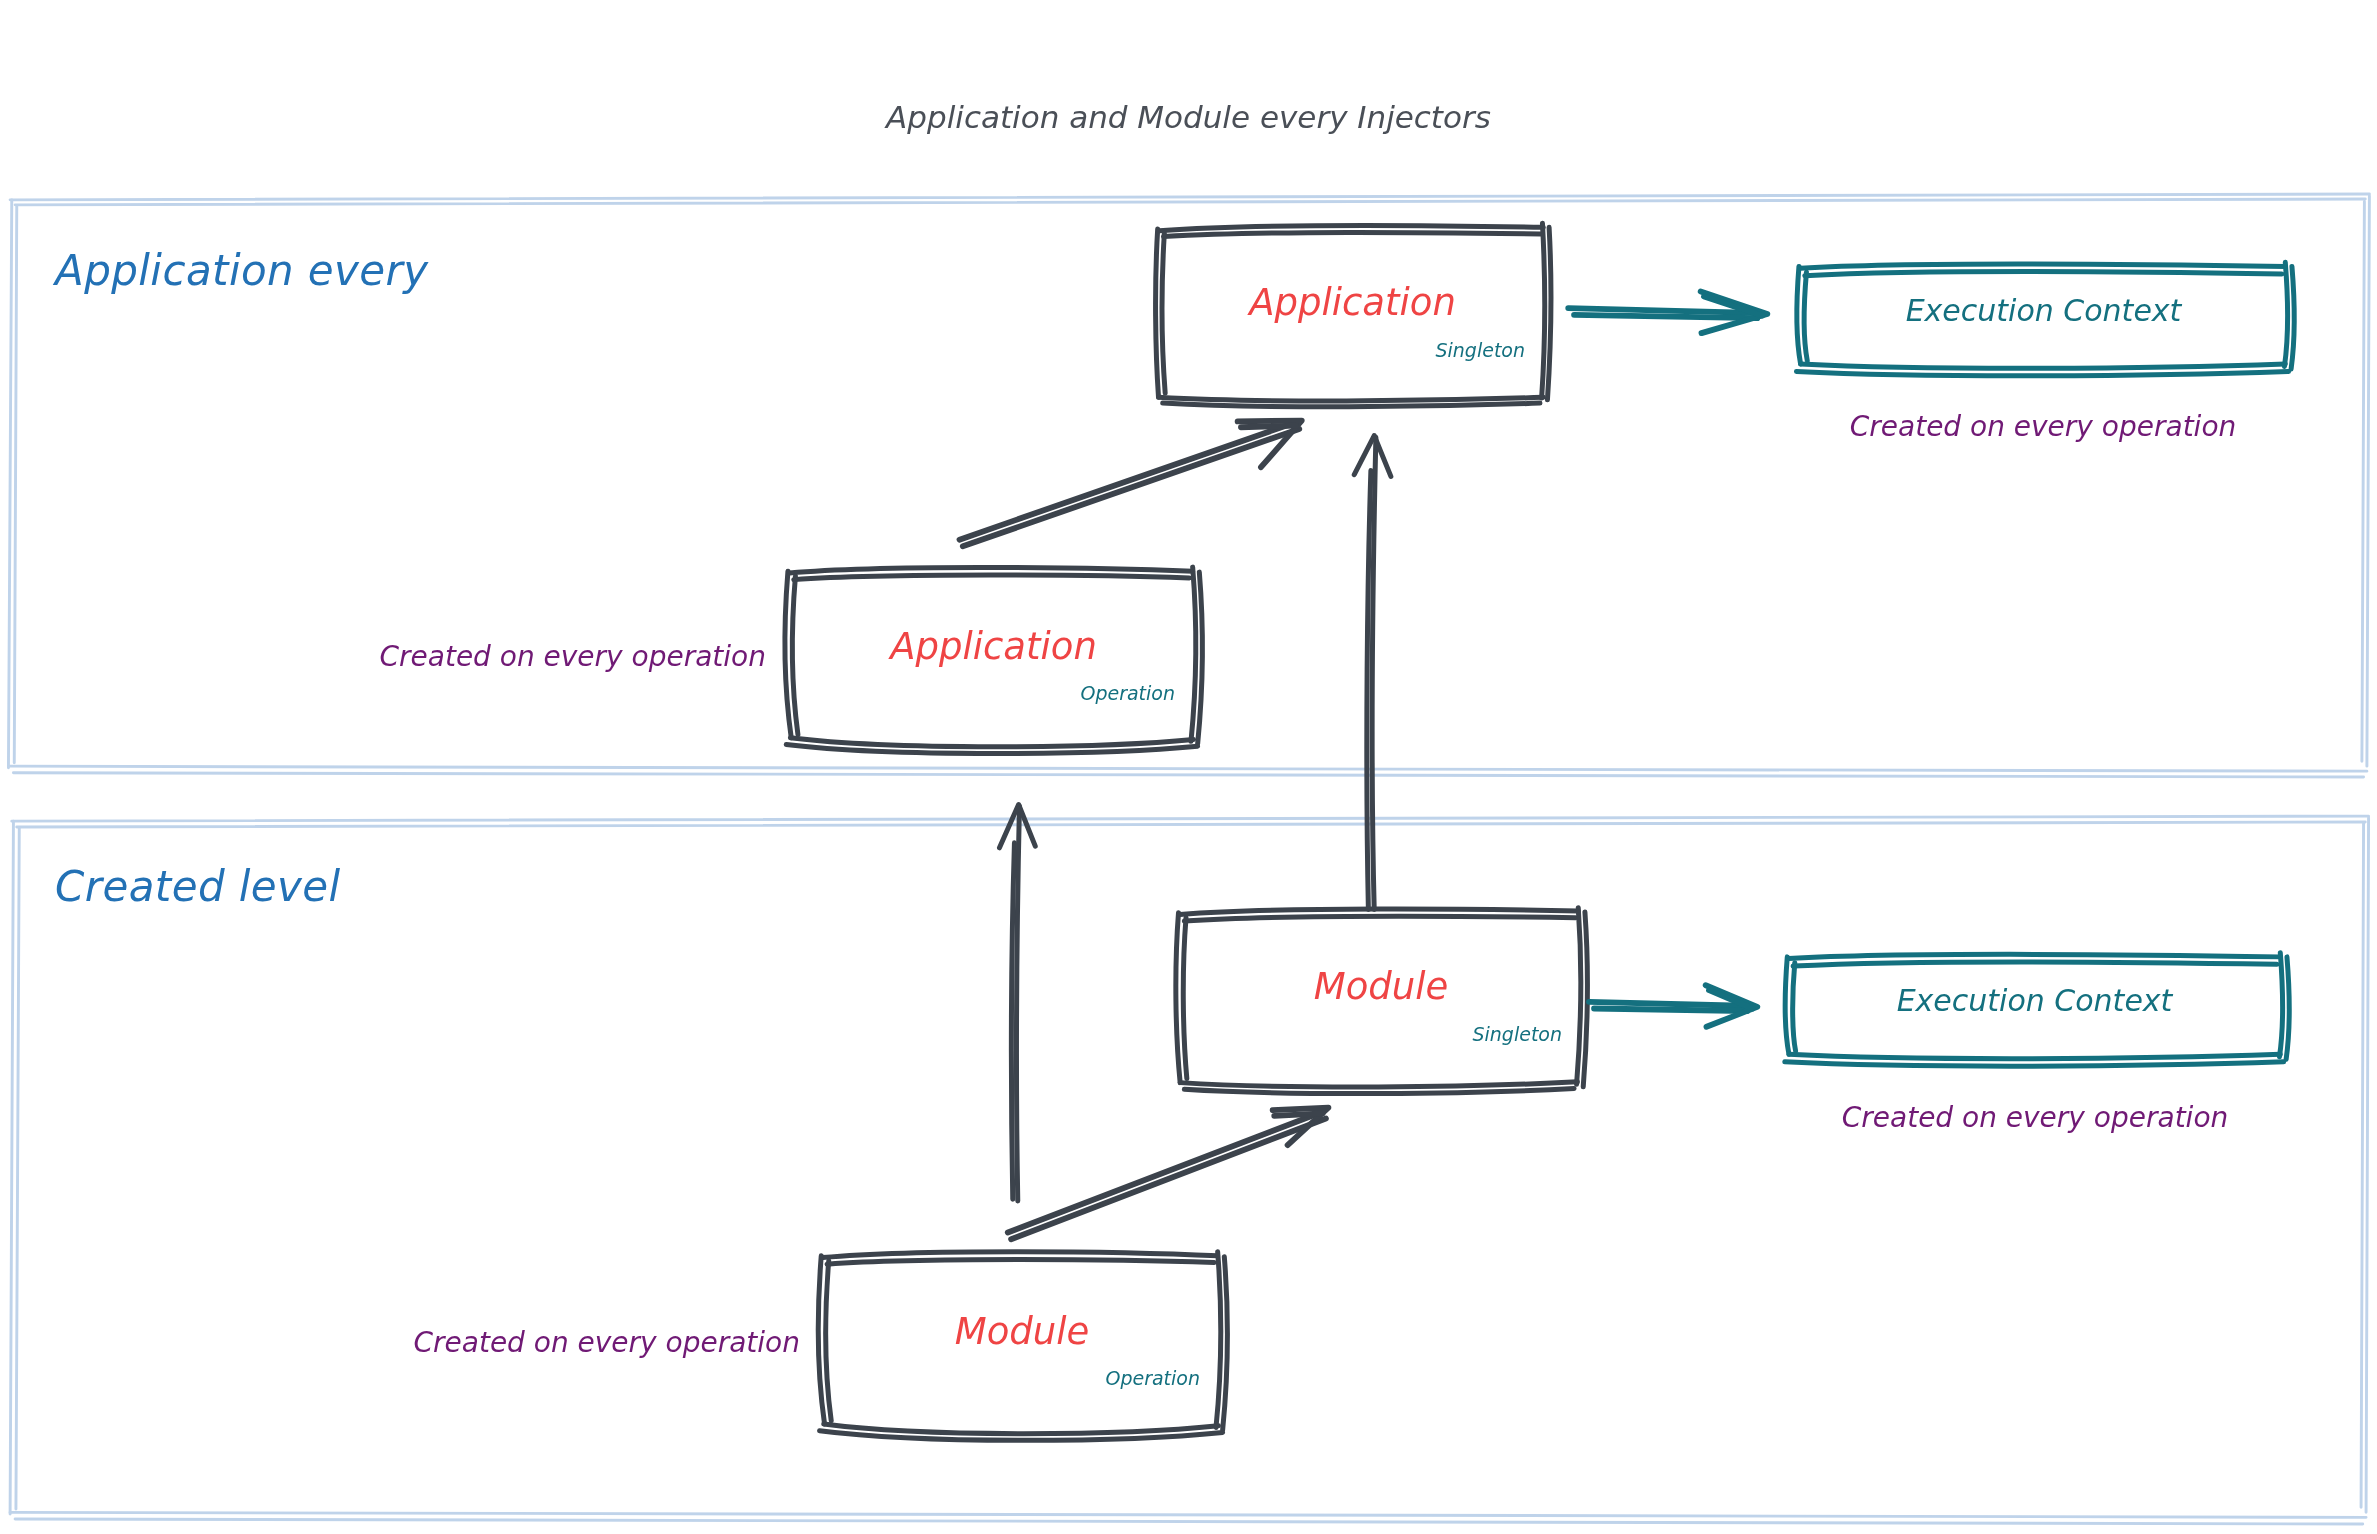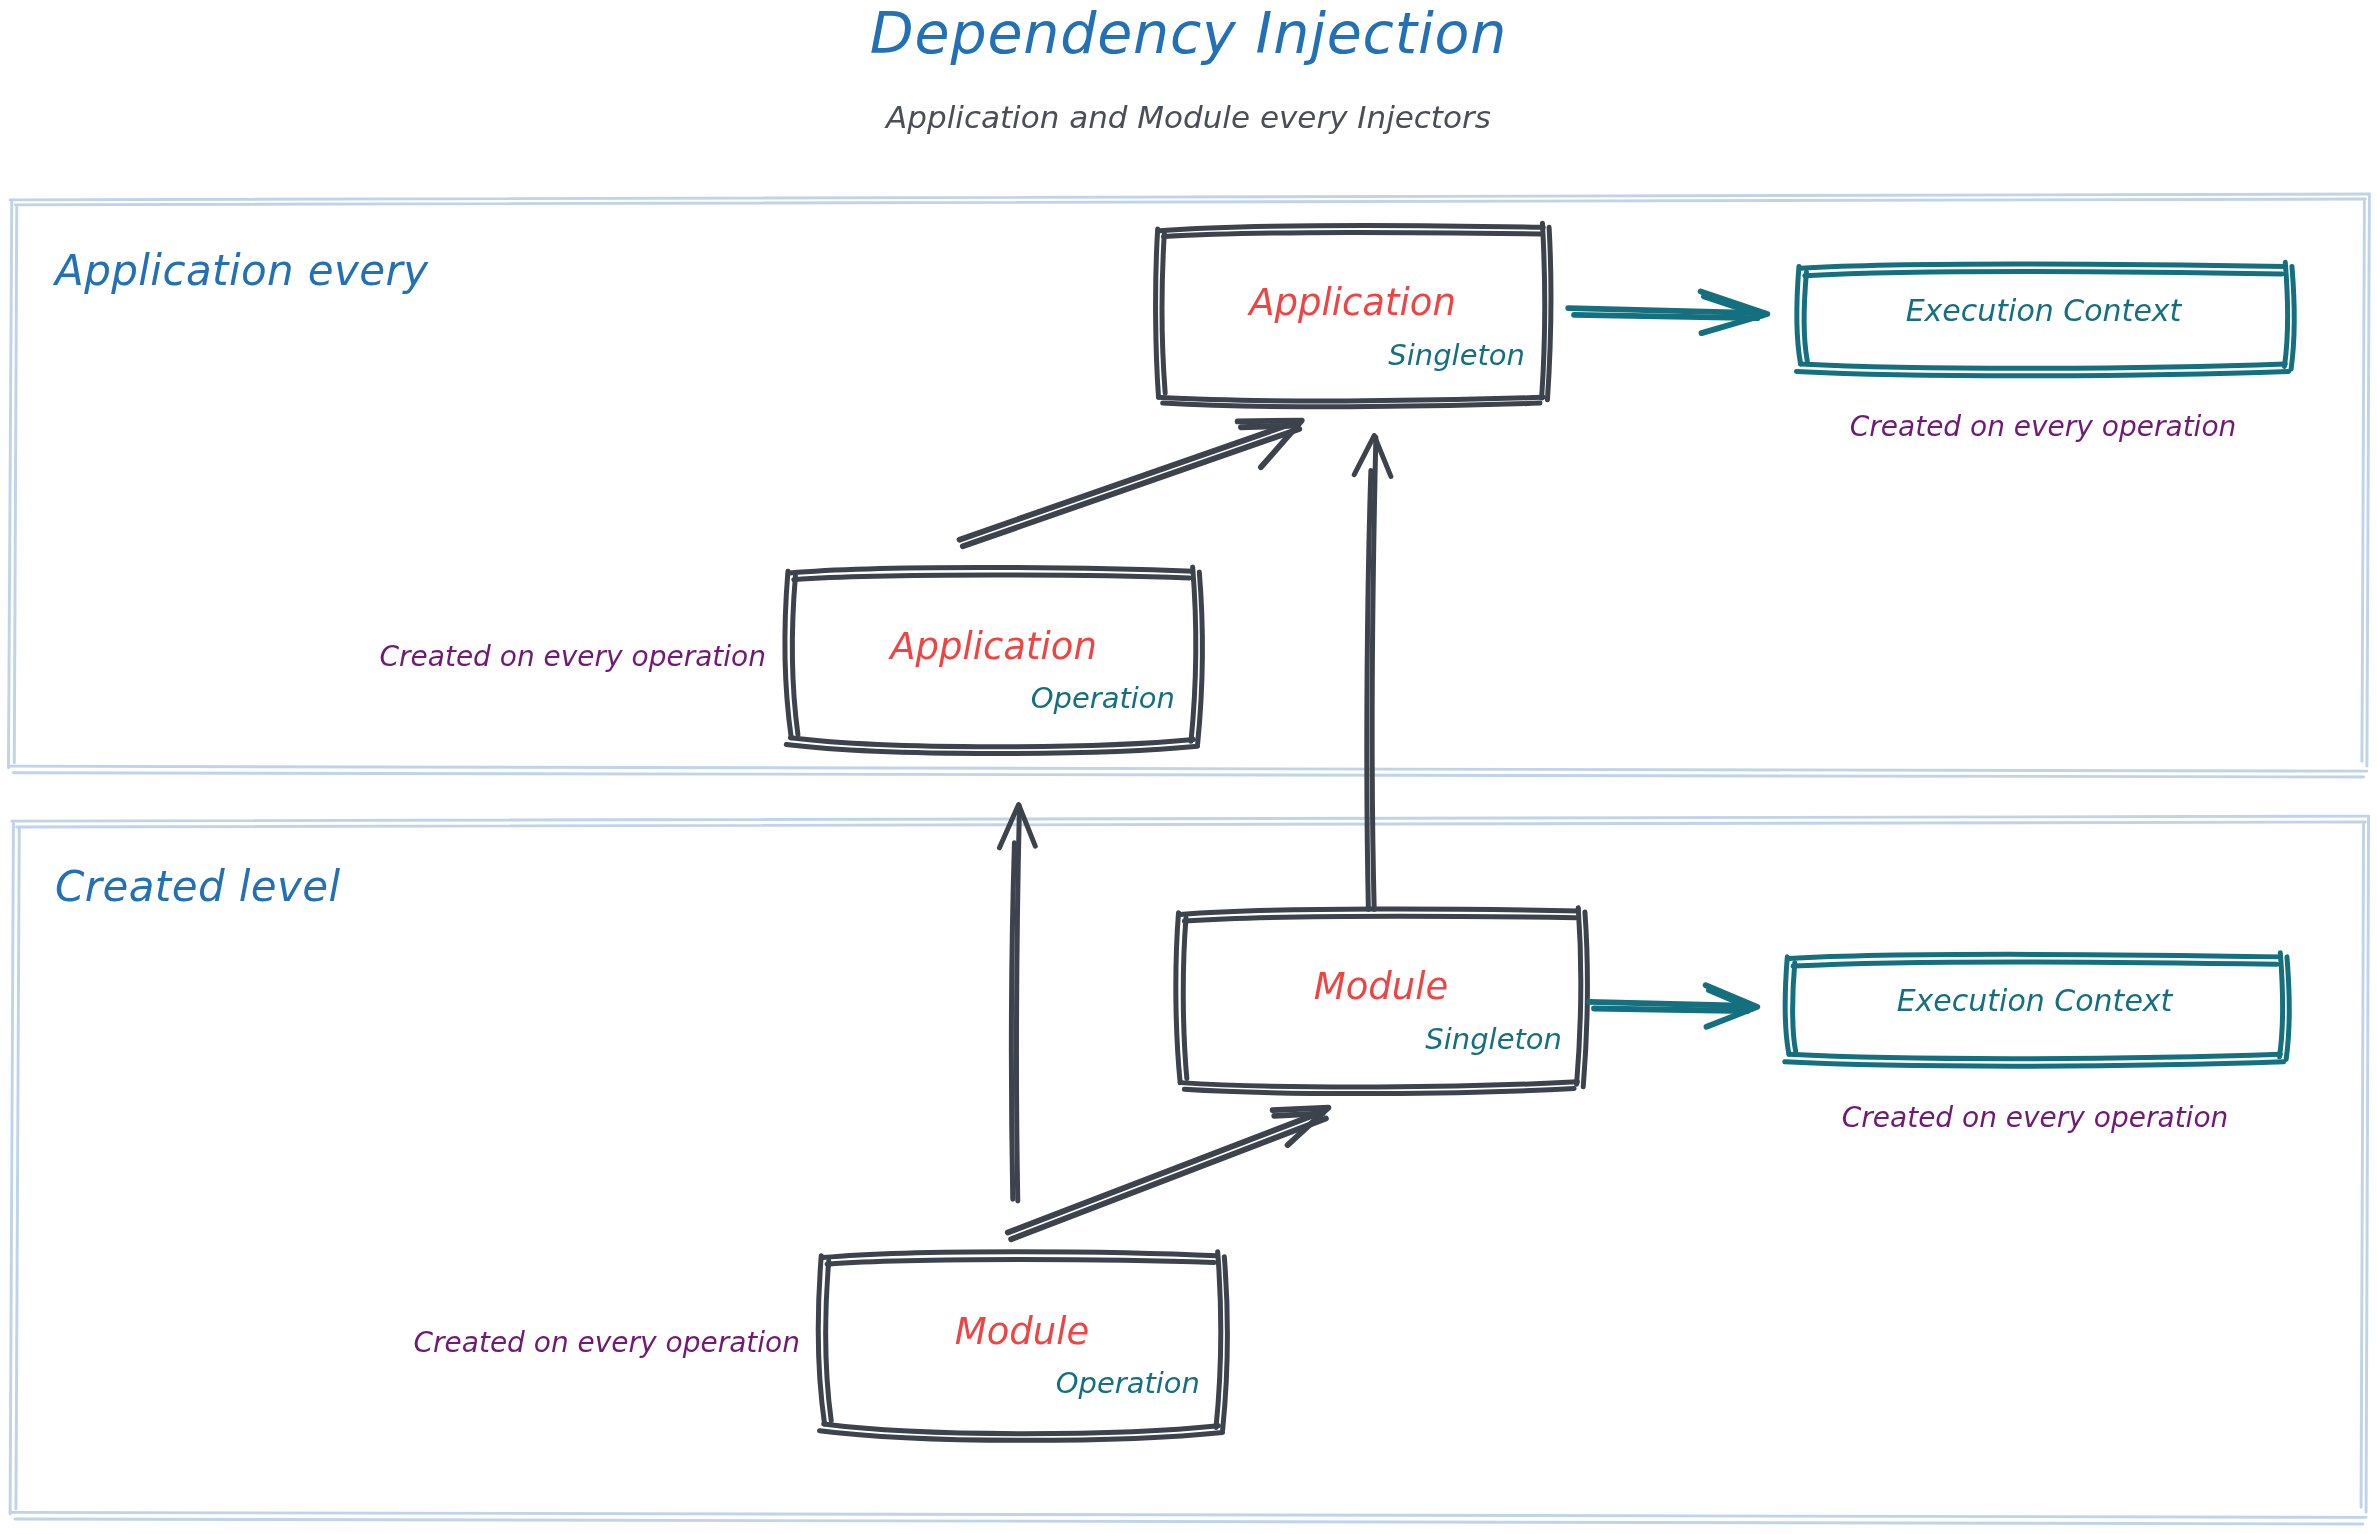--- a/index.html
+++ b/index.html
@@ -59,21 +59,21 @@
     letter-spacing: 0.4px;
   }
 
   .box-title {
     font-size: 37px;
     color: #ef4444;
     font-style: italic;
     text-align: center;
   }
   .box-tag {
-    font-size: 29px;
+    font-size: 19px;
     color: #14707F;
     font-style: italic;
     text-align: right;
   }
   .ec-title {
     font-size: 30px;
     color: #14707F;
     font-style: italic;
     text-align: center;
   }
@@ -83,21 +83,20 @@
     font-style: italic;
   }
   .caption.center { text-align: center; }
   .caption.right  { text-align: right; }
 </style>
 </head>
 <body>
 
 <div id="stage">
 
-  <div class="txt" id="page-title">Dependency Injection</div>
   <div class="txt" id="page-subtitle">Application and Module every Injectors</div>
 
   <svg id="sketch-layer" viewBox="0 0 2854 1842" xmlns="http://www.w3.org/2000/svg">
 
     <g fill="none" stroke="#BFD3EA" stroke-width="3.5" stroke-linecap="round">
       <path d="M12 240 L2845 233"></path>
       <path d="M18 246 L2840 239"></path>
       <path d="M14 240 L10 922"></path>
       <path d="M20 248 L17 916"></path>
       <path d="M2845 235 L2842 920"></path>

